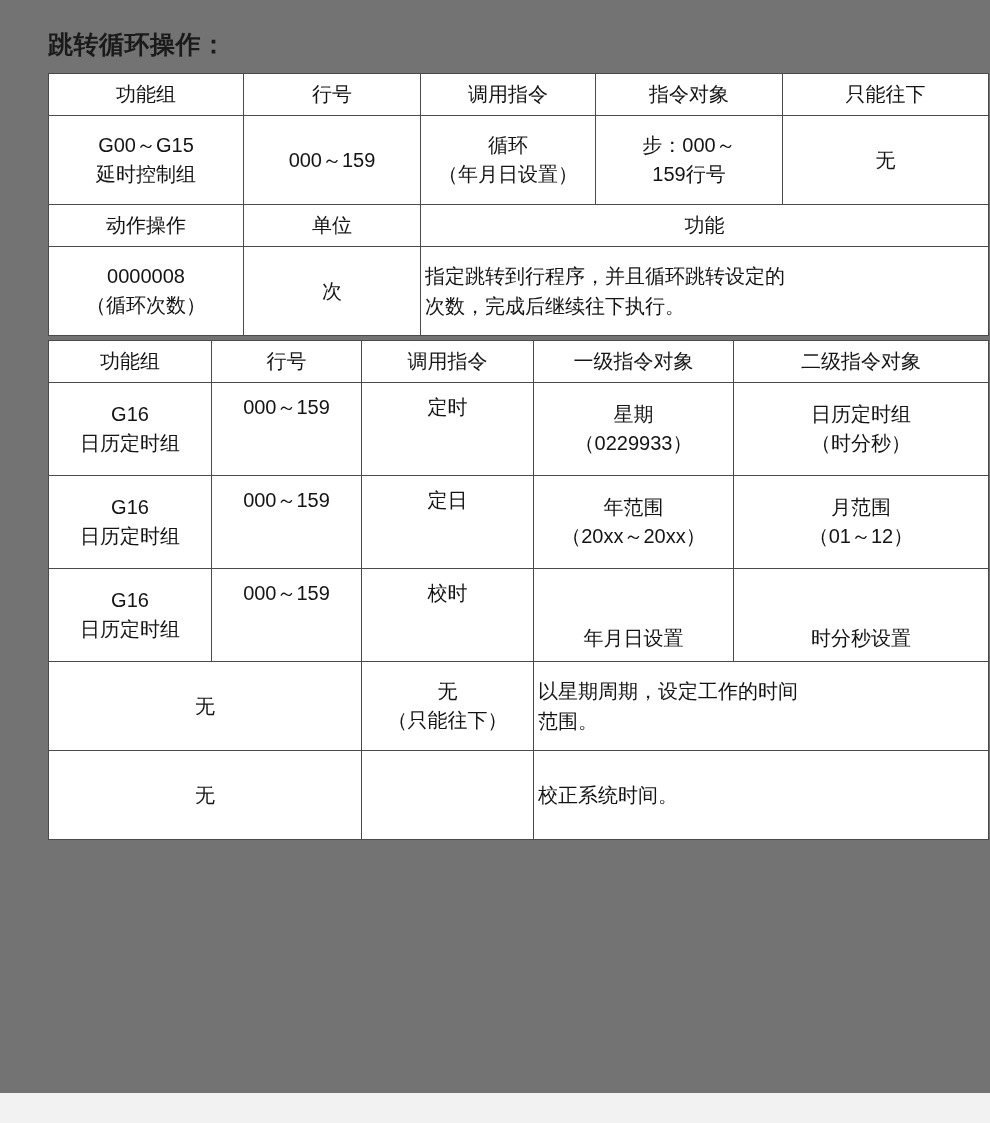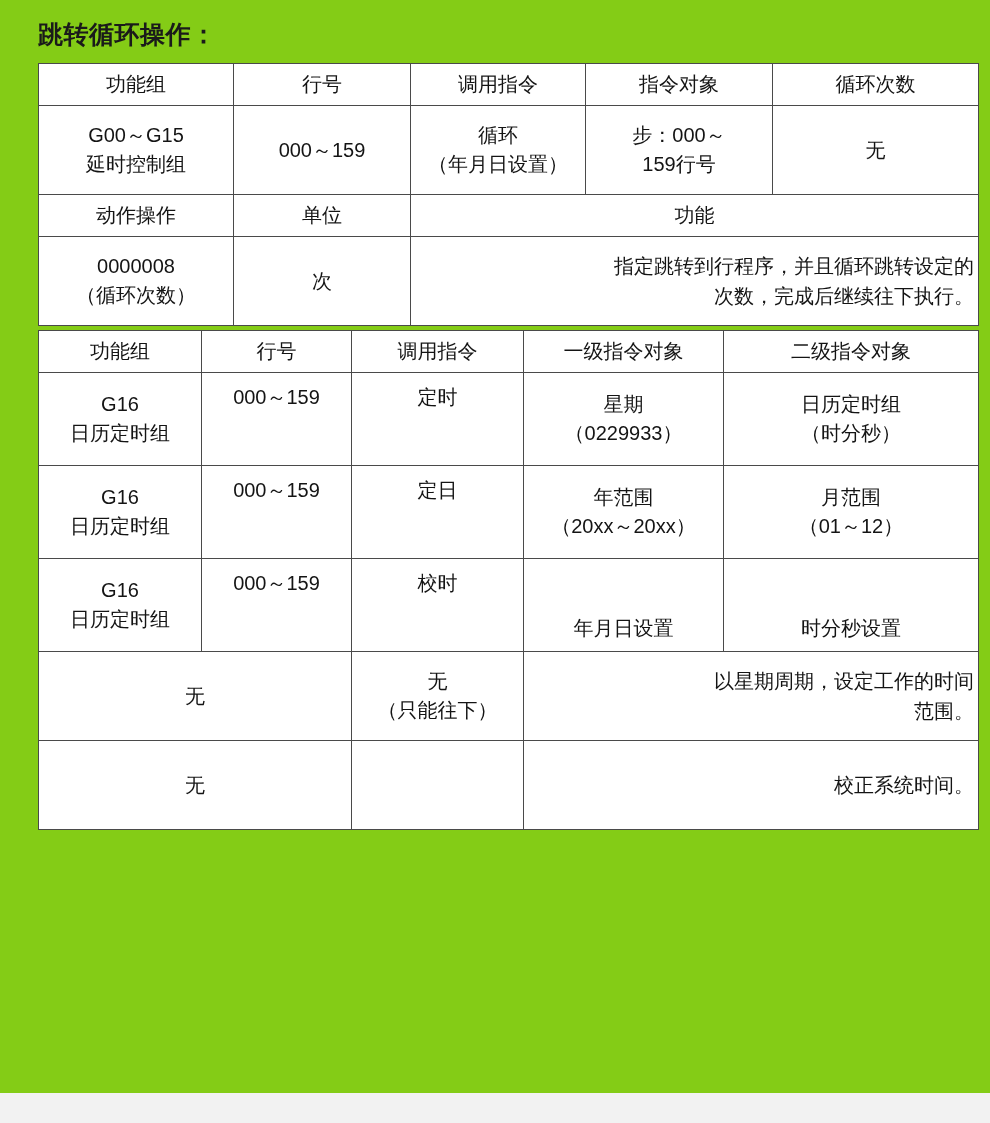--- a/index.html
+++ b/index.html
@@ -11,22 +11,22 @@
   body {
     width: 990px;
     min-height: 1123px;
     position: relative;
     box-sizing: border-box;
   }
   .page {
     width: 990px;
     min-height: 1123px;
     box-sizing: border-box;
-    padding: 8px;
-    background: #84cc16;
+    padding: 18px;
+    background: #737373;
     position: relative;
   }
   .section {
     padding: 0 22px;
     box-sizing: border-box;
   }
   .section-title {
     font-size: 25px;
     font-weight: bold;
     color: #1a1a1a;
@@ -62,21 +62,21 @@
   }
   td.tall3 {
     height: 82px;
   }
   .cellline {
     display: block;
     white-space: nowrap;
   }
   .func-text {
     display: block;
-    text-align: right;
+    text-align: left;
     line-height: 1.5;
   }
   .bottom-strip {
     position: absolute;
     left: 0;
     bottom: 0;
     width: 990px;
     height: 30px;
     background: #f2f2f2;
   }
@@ -96,21 +96,21 @@
         <col style="width:175px">
         <col style="width:187px">
         <col style="width:206px">
       </colgroup>
       <tbody>
         <tr>
           <td class="hdr">功能组</td>
           <td class="hdr">行号</td>
           <td class="hdr">调用指令</td>
           <td class="hdr">指令对象</td>
-          <td class="hdr">循环次数</td>
+          <td class="hdr">只能往下</td>
         </tr>
         <tr>
           <td class="tall">
             <span class="cellline">G00～G15</span>
             <span class="cellline">延时控制组</span>
           </td>
           <td class="tall">
             <span class="cellline">000～159</span>
           </td>
           <td class="tall">

